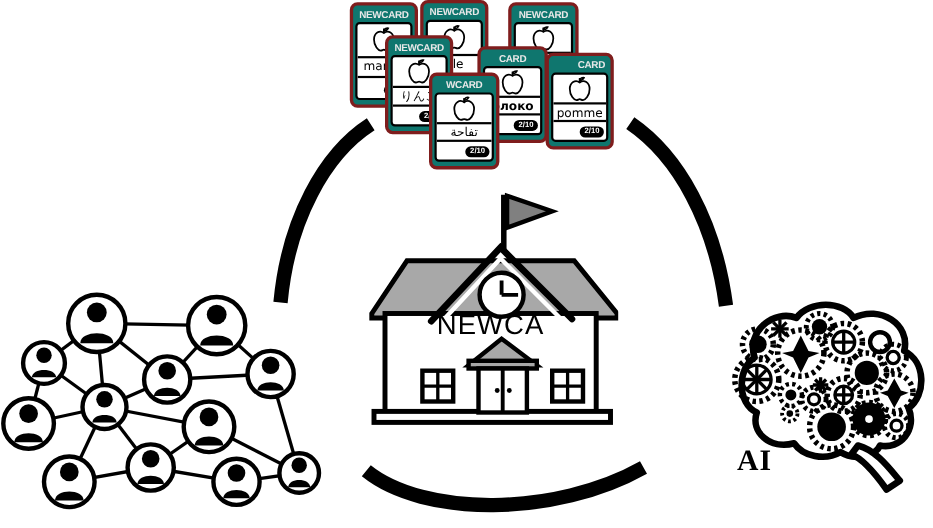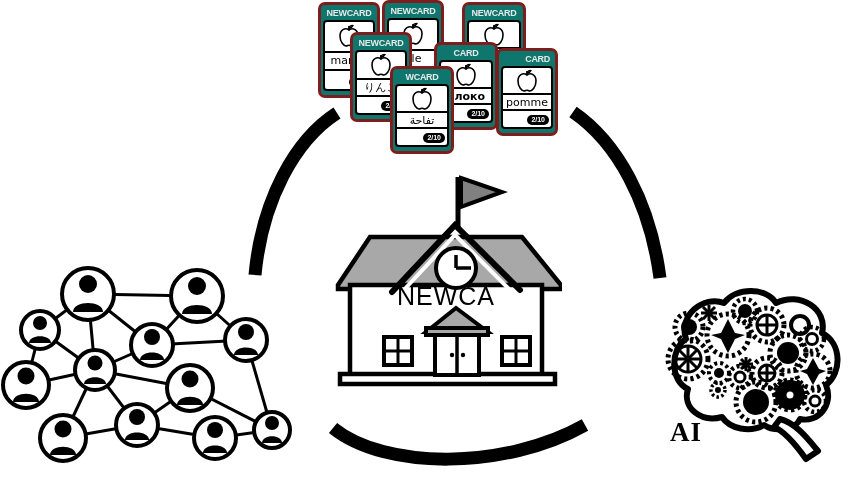--- a/index.html
+++ b/index.html
@@ -136,21 +136,21 @@
     font-weight: normal;
     letter-spacing: 1px;
     color: #000000;
     font-family: "Liberation Sans", sans-serif;
   }
 
   
   #brain {
     position: absolute;
     left: 650px;
-    top: 277px;
+    top: 263px;
     width: 198px;
     height: 195px;
   }
   #ai-label {
     position: absolute;
     left: 20px;
     top: 140px;
     font-size: 27px;
     font-weight: bold;
     color: #000000;

